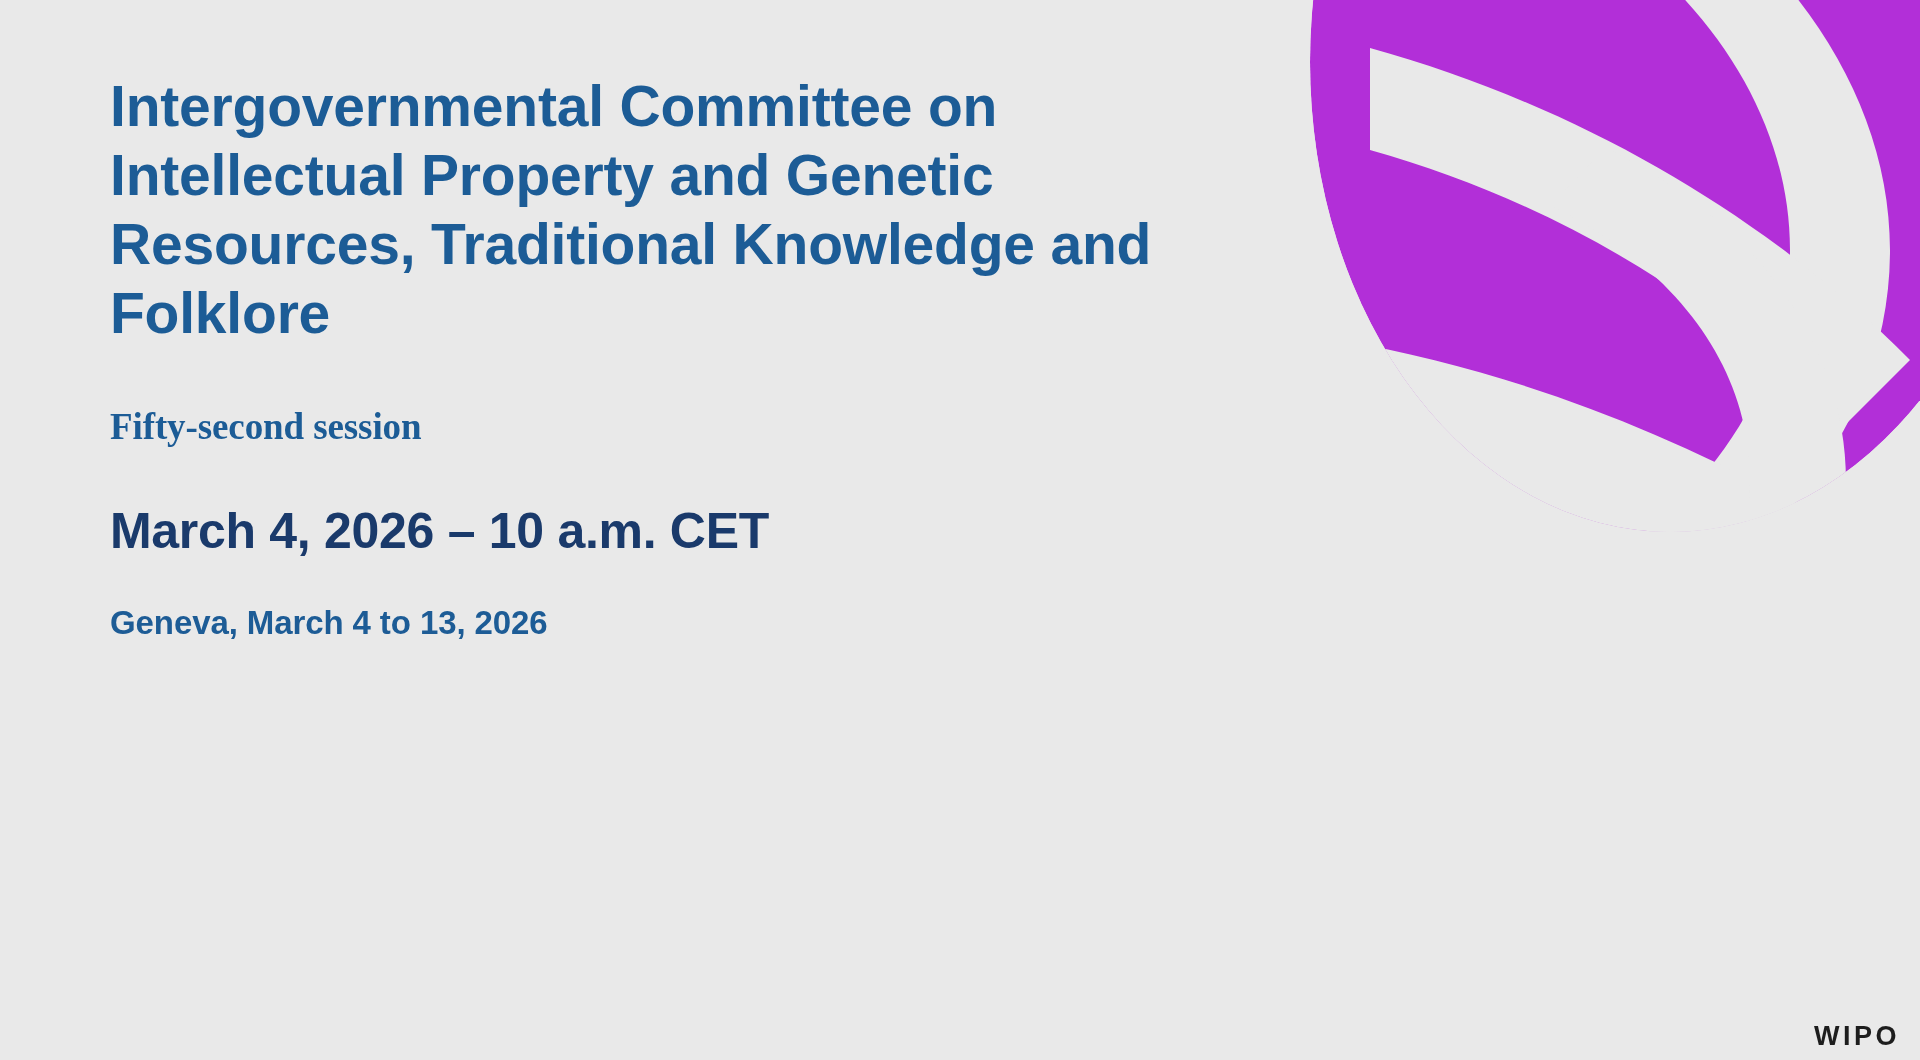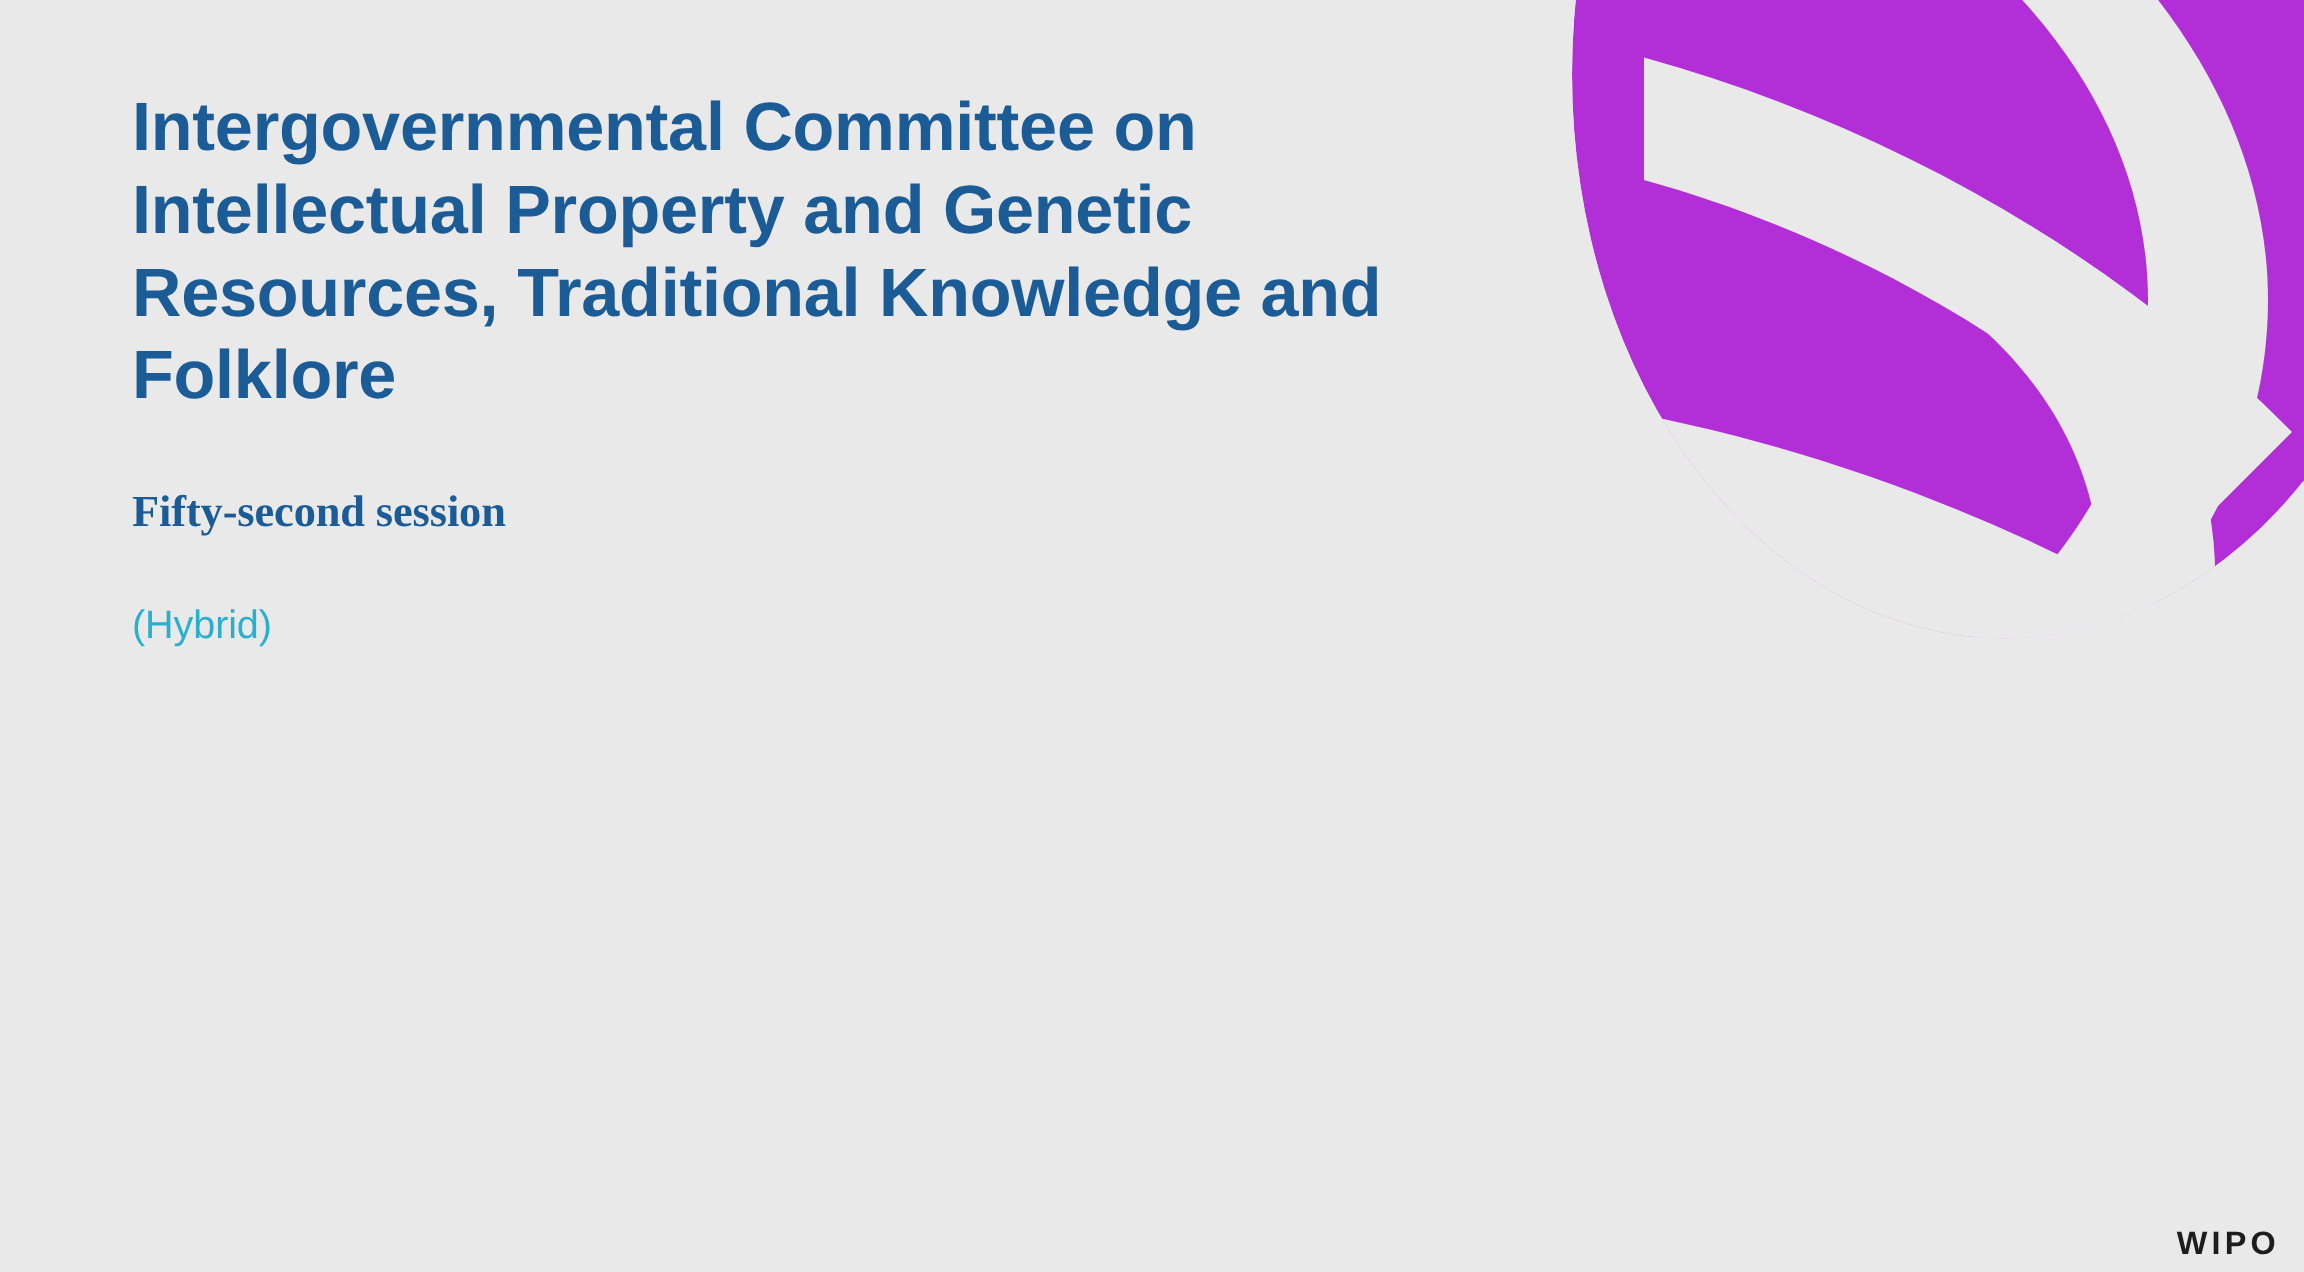--- a/index.html
+++ b/index.html
@@ -163,22 +163,23 @@
     </svg>
   </div>
 
   <div class="content">
 
     <div class="deck-title">Intergovernmental Committee on Intellectual Property and Genetic Resources, Traditional Knowledge and Folklore</div>
 
     <div class="session-label">Fifty-second session</div>
 
     <div class="headline">
+      <span class="line">March 4, 2026 – 10 a.m. CET</span>
     </div>
 
+    <div class="venue">Geneva, March 4 to 13, 2026</div>
 
-    <div class="mode">(Hybrid)</div>
 
   </div>
 
   <div class="wordmark">WIPO</div>
 
 </div>
 
 </body></html>

